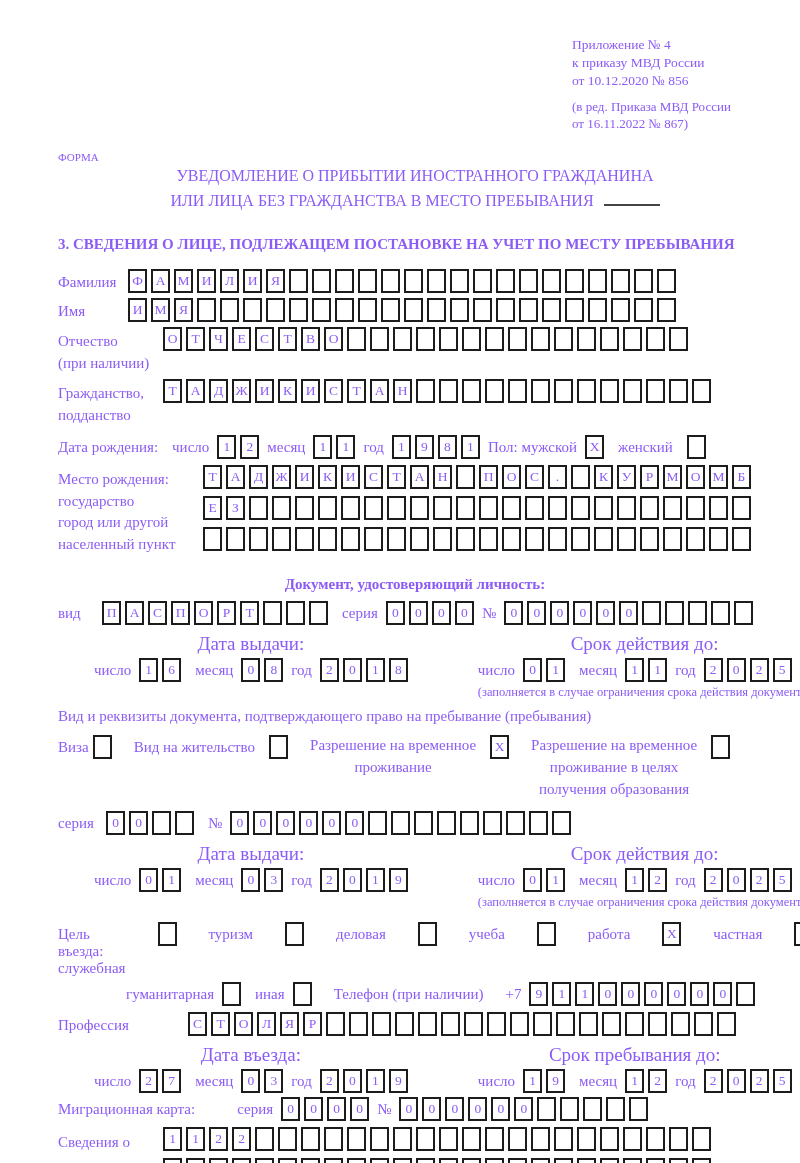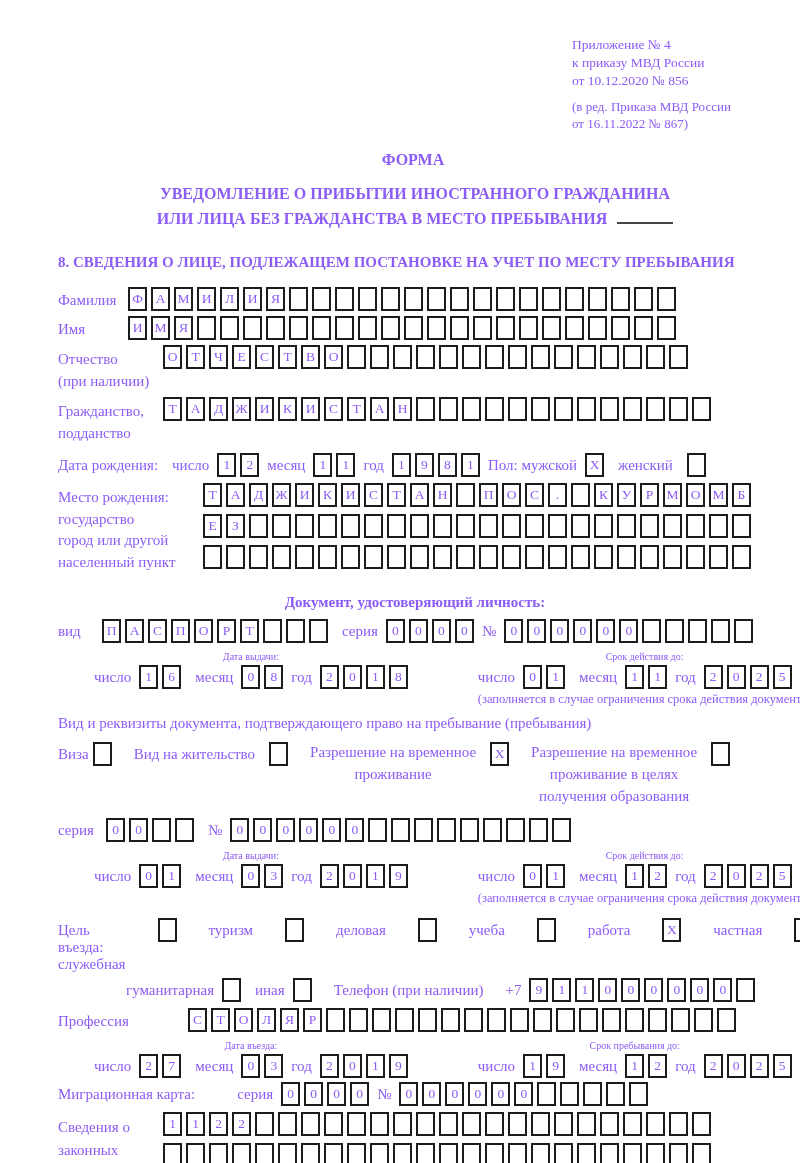--- a/index.html
+++ b/index.html
@@ -6,22 +6,22 @@
   .page {
     width:800px; height:1163px; margin:0 auto; background:#fff;
     font-family:"Liberation Serif", serif; color:#8b5cf6;
     box-sizing:border-box; padding:36px 28px 16px 58px;
     overflow:hidden; position:relative;
   }
   
   .annex { margin-left:auto; width:200px; font-size:13.5px; line-height:1.35; }
   .annex .l { white-space:nowrap; }
   .annex .note { margin-top:7px; font-size:13px; }
-  .forma { text-align:center; font-weight:bold; font-size:16px; margin:18px 4px 0 0; }
-  .title { text-align:center; font-weight:bold; font-size:16px; margin-top:12px; line-height:1.6; }
+  .forma { text-align:left; font-weight:normal; font-size:11px; margin:18px 4px 0 0; }
+  .title { text-align:center; font-weight:normal; font-size:16px; line-height:1.6; }
   .blank-line { display:inline-block; width:56px; border-bottom:2px solid #444; height:0.9em; margin-left:10px; }
   .section-title { font-weight:bold; font-size:15px; margin-top:22px; margin-bottom:16px; }
 
   
   .frow { display:flex; align-items:flex-start; margin-bottom:5px; }
   .lbl { font-size:15px; line-height:1.3; padding-top:4px; }
   .lblblock { font-size:15px; line-height:1.45; padding-top:4px; }
   .boxes { display:flex; gap:4px; }
   .cell {
     width:19px; height:24px; min-width:19px; box-sizing:border-box;
@@ -37,21 +37,21 @@
 
   .center-bold { text-align:center; font-weight:bold; font-size:15px; margin:20px 0 8px 0; }
   .inlbl { font-size:15px; padding-top:4px; }
   .gap8  { margin-left:8px; }
   .gap14 { margin-left:14px; }
   .gap22 { margin-left:22px; }
 
   
   .date-pair { display:flex; margin:8px 0 4px 0; }
   .date-col { display:flex; flex-direction:column; }
-  .date-head { font-size:10px; text-align:center; margin-bottom:3px; }
+  .date-head { font-size:19px; text-align:center; margin-bottom:3px; }
   .date-boxes { display:flex; align-items:flex-start; }
   .date-boxes .lbl { padding-top:3px; }
   .subnote { font-size:12.5px; margin-top:3px; white-space:nowrap; }
 
   
   .checks { display:flex; align-items:flex-start; }
   .chk-label-col { display:flex; flex-direction:column; align-items:center; font-size:15px; line-height:1.45; padding-top:2px; }
   .chkbox { margin-top:2px; }
 </style>
 </head>
@@ -71,21 +71,21 @@
 
   <div class="forma">ФОРМА</div>
 
   <div class="title">
     <div>УВЕДОМЛЕНИЕ О ПРИБЫТИИ ИНОСТРАННОГО ГРАЖДАНИНА</div>
     <div>
       <span>ИЛИ ЛИЦА БЕЗ ГРАЖДАНСТВА В МЕСТО ПРЕБЫВАНИЯ</span><span class="blank-line"></span>
     </div>
   </div>
 
-  <div class="section-title">8. СВЕДЕНИЯ О ЛИЦЕ, ПОДЛЕЖАЩЕМ ПОСТАНОВКЕ НА УЧЕТ ПО МЕСТУ ПРЕБЫВАНИЯ</div>
+  <div class="section-title">3. СВЕДЕНИЯ О ЛИЦЕ, ПОДЛЕЖАЩЕМ ПОСТАНОВКЕ НА УЧЕТ ПО МЕСТУ ПРЕБЫВАНИЯ</div>
 
   <div class="frow">
     <div class="lbl w70">Фамилия</div>
     <div class="boxes">
         <span class="cell">Ф</span>
         <span class="cell">А</span>
         <span class="cell">М</span>
         <span class="cell">И</span>
         <span class="cell">Л</span>
         <span class="cell">И</span>

